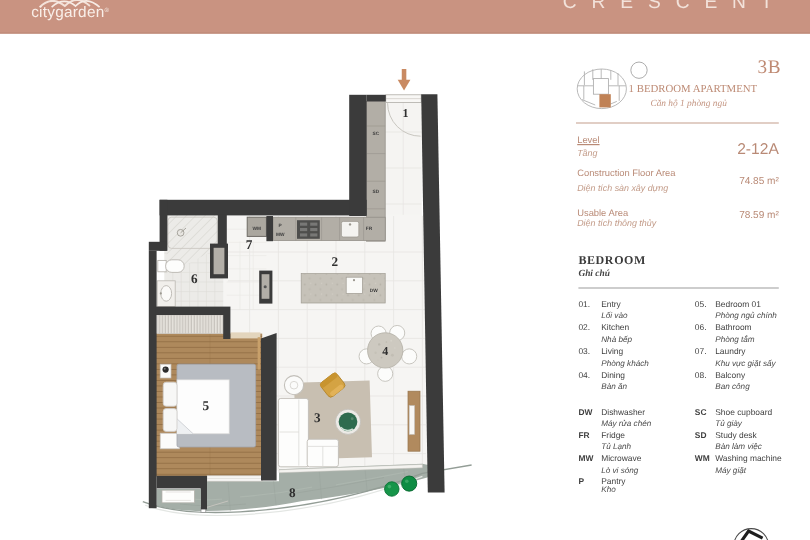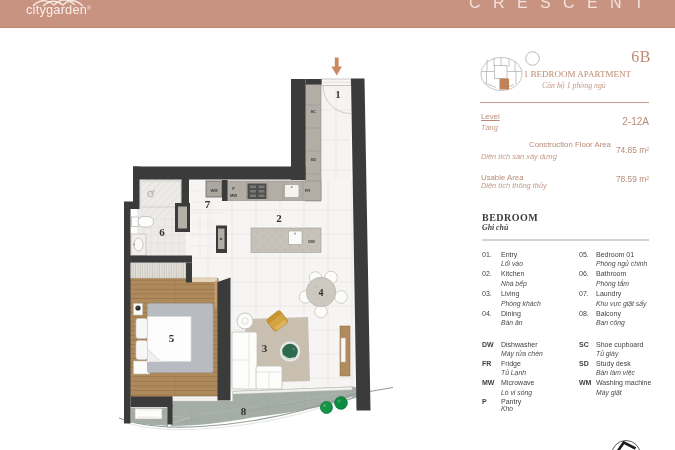--- a/index.html
+++ b/index.html
@@ -349,31 +349,31 @@
 </g>
 
 <rect x="499.5" y="78.5" width="9.5" height="11" fill="#c08256"></rect>
 
 <circle cx="532.5" cy="58.5" r="6.8" fill="none" stroke="#a8a8a8" stroke-width="0.8"></circle>
 
 <circle cx="626" cy="455" r="14.5" fill="none" stroke="#4a4a4a" stroke-width="0.9"></circle>
 <path d="M617.5,451.5 L623.8,442.5 L635.5,448.5" fill="none" stroke="#1e1e1e" stroke-width="2.6"></path>
 </svg>
 
-<div class="abs ser" style="top:49px;right:24px;font-size:16px;color:#bf8a73;letter-spacing:.5px;line-height:1;">6B</div>
+<div class="abs ser" style="top:49px;right:24px;font-size:16px;color:#bf8a73;letter-spacing:.5px;line-height:1;">3B</div>
 
 <div class="abs ser" style="top:70px;right:44px;font-size:9px;color:#bd8a74;letter-spacing:0px;font-weight:400;line-height:1;">1 BEDROOM APARTMENT</div>
 
 <div class="abs ser" style="top:81px;left:542px;font-size:7.8px;font-style:italic;color:#c49683;">Căn hộ 1 phòng ngủ</div>
 
 <div class="abs" style="top:112px;left:481px;font-size:7.8px;color:#b98a76;text-decoration:underline;">Level</div>
 <div class="abs" style="top:123px;left:481px;font-size:7.4px;font-style:italic;color:#c29a87;">Tầng</div>
-<div class="abs" style="top:116px;right:26px;font-size:10px;color:#b98a76;">2-12A</div>
-
-<div class="abs" style="top:140px;left:481px;font-size:7.8px;color:#b98a76;margin-left:48px;">Construction Floor Area</div>
+<div class="abs" style="top:116px;right:26px;font-size:13px;color:#b98a76;">2-12A</div>
+
+<div class="abs" style="top:140px;left:481px;font-size:7.8px;color:#b98a76;">Construction Floor Area</div>
 <div class="abs" style="top:151.5px;left:481px;font-size:7.4px;font-style:italic;color:#c29a87;">Diện tích sàn xây dựng</div>
 <div class="abs" style="top:144.5px;right:26px;font-size:8.4px;color:#b98a76;text-align:right;">74.85 m²</div>
 
 <div class="abs" style="top:173px;left:481px;font-size:7.8px;color:#b98a76;">Usable Area</div>
 <div class="abs" style="top:180.5px;left:481px;font-size:7.4px;font-style:italic;color:#c29a87;">Diện tích thông thủy</div>
 <div class="abs" style="top:173.5px;right:26px;font-size:8.4px;color:#b98a76;">78.59 m²</div>
 
 <div class="abs ser" style="top:212.5px;left:482px;font-size:10px;font-weight:700;color:#3b3b3b;letter-spacing:.5px;line-height:1;">BEDROOM</div>
 
 <div class="abs ser" style="top:223.5px;left:482px;font-size:7.8px;font-style:italic;font-weight:600;color:#444;line-height:1;">Ghi chú</div>

